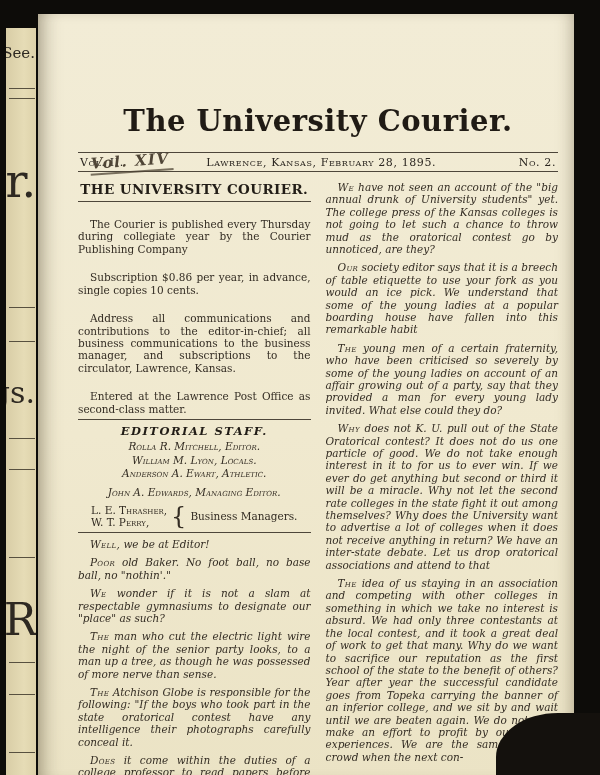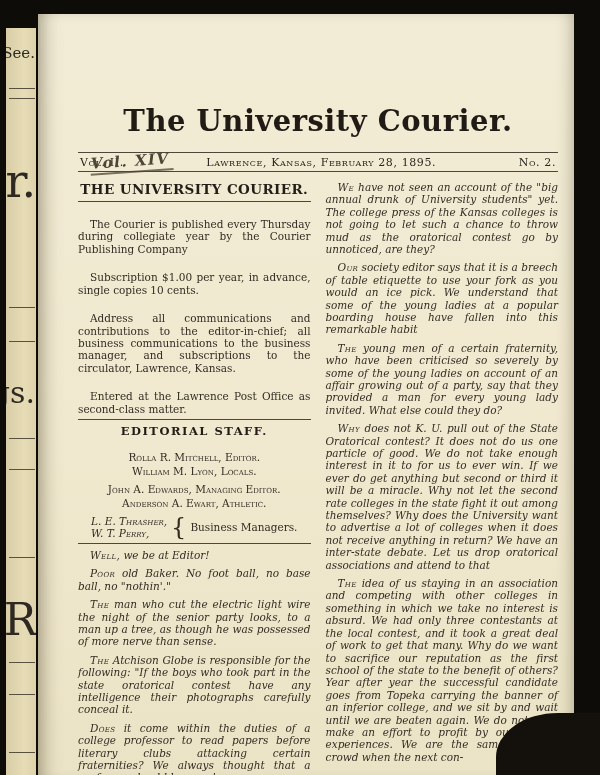--- a/index.html
+++ b/index.html
@@ -52,27 +52,27 @@
   }
   .columns{display:flex;gap:15px;margin-top:7px;}
   .col{flex:1 1 0;min-width:0;font-size:10.5px;line-height:12.4px;text-align:justify;}
   .col-heading{
     margin:2px 0 0;text-align:center;font-size:13.5px;font-weight:bold;
     letter-spacing:.4px;color:#221d17;line-height:1.2;
   }
   .col .rule{margin:4px 0 5px;}
   .notice{margin:16px 0 3px;text-indent:12px;}
   .staff-heading{
-    margin:5px 0 14px;text-align:center;font-size:11.5px;font-weight:bold;
-    letter-spacing:1.5px;color:#221d17;
+    margin:5px 0 3px;text-align:center;font-size:11.5px;font-weight:bold;
+    letter-spacing:1.5px;color:#221d17;font-style:italic;
   }
-  .staff-line{margin:1px 0;text-align:center;font-variant:small-caps;}
+  .staff-line{margin:1px 0;text-align:center;font-variant:small-caps;font-style:italic;}
   .managing{margin-top:6px;}
   .biz{margin-top:6px;display:flex;justify-content:center;align-items:center;gap:4px;}
-  .biz-names div{font-variant:small-caps;text-align:left;line-height:12px;font-style:italic;}
+  .biz-names div{font-variant:small-caps;text-align:left;line-height:12px;}
   .biz-brace{font-size:24px;font-weight:400;line-height:1;color:#332c23;}
   .biz-label{font-size:10.5px;}
   .item{margin:5px 0 6px;text-indent:12px;font-style:italic;}
   .lead{font-variant:small-caps;letter-spacing:.3px;}
   
   .corner-shadow{
     position:absolute;right:0;bottom:0;width:104px;height:62px;
     background:#14110d;border-top-left-radius:62px 44px;
   }
 </style>
@@ -108,42 +108,43 @@
   </div>
   <div class="rule"></div>
 
   <div class="columns">
 
     <div class="col">
       <h2 class="col-heading">THE UNIVERSITY COURIER.</h2>
       <div class="rule"></div>
 
       <p class="notice">The Courier is published every Thursday during collegiate year by the Courier Publishing Company</p>
-      <p class="notice">Subscription $1.00 per year, in advance, single copies 10 cents.</p>
+      <p class="notice">Subscription $0.86 per year, in advance, single copies 10 cents.</p>
       <p class="notice">Address all communications and contributions to the editor-in-chief; all business communications to the business manager, and subscriptions to the circulator, Lawrence, Kansas.</p>
       <p class="notice">Entered at the Lawrence Post Office as second-class matter.</p>
 
       <div class="rule"></div>
       <h3 class="staff-heading">EDITORIAL STAFF.</h3>
       <p class="staff-line">Rolla R. Mitchell, Editor.</p>
       <p class="staff-line">William M. Lyon, Locals.</p>
+      <p class="staff-line">Anderson A. Ewart, Athletic.</p>
       <p class="staff-line managing">John A. Edwards, Managing Editor.</p>
-      <p class="staff-line">Anderson A. Ewart, Athletic.</p>
       <div class="biz">
         <div class="biz-names">
           <div>L. E. Thrasher,</div>
           <div>W. T. Perry,</div>
         </div>
         <div class="biz-brace">{</div>
         <div class="biz-label">Business Managers.</div>
       </div>
       <div class="rule"></div>
 
       <p class="item"><span class="lead">Well,</span><span> we be at Editor!</span></p>
       <p class="item"><span class="lead">Poor</span><span> old Baker. No foot ball, no base ball, no "nothin'."</span></p>
+      <p class="item"><span class="lead">We</span><span> wonder if it is not a slam at respectable gymnasiums to designate our "place" as such?</span></p>
       <p class="item"><span class="lead">The</span><span> man who cut the electric light wire the night of the senior party looks, to a man up a tree, as though he was possessed of more nerve than sense.</span></p>
       <p class="item"><span class="lead">The</span><span> Atchison Globe is responsible for the following: "If the boys who took part in the state oratorical contest have any intelligence their photographs carefully conceal it.</span></p>
       <p class="item"><span class="lead">Does</span><span> it come within the duties of a college professor to read papers before literary clubs attacking certain fraternities? We always thought that a professor should keep out.</span></p>
     </div>
 
     <div class="col">
       <p class="item" style="margin-top:2px"><span class="lead">We</span><span> have not seen an account of the "big annual drunk of University students" yet. The college press of the Kansas colleges is not going to let such a chance to throw mud as the oratorical contest go by unnoticed, are they?</span></p>
       <p class="item"><span class="lead">Our</span><span> society editor says that it is a breech of table etiquette to use your fork as you would an ice pick. We understand that some of the young ladies at a popular boarding house have fallen into this remarkable habit</span></p>
       <p class="item"><span class="lead">The</span><span> young men of a certain fraternity, who have been criticised so severely by some of the young ladies on account of an affair growing out of a party, say that they provided a man for every young lady invited. What else could they do?</span></p>
       <p class="item"><span class="lead">Why</span><span> does not K. U. pull out of the State Oratorical contest? It does not do us one particle of good. We do not take enough interest in it to for us to ever win. If we ever do get anything but second or third it will be a miracle. Why not let the second rate colleges in the state fight it out among themselves? Why does the University want to advertise a lot of colleges when it does not receive anything in return? We have an inter-state debate. Let us drop oratorical associations and attend to that</span></p>

